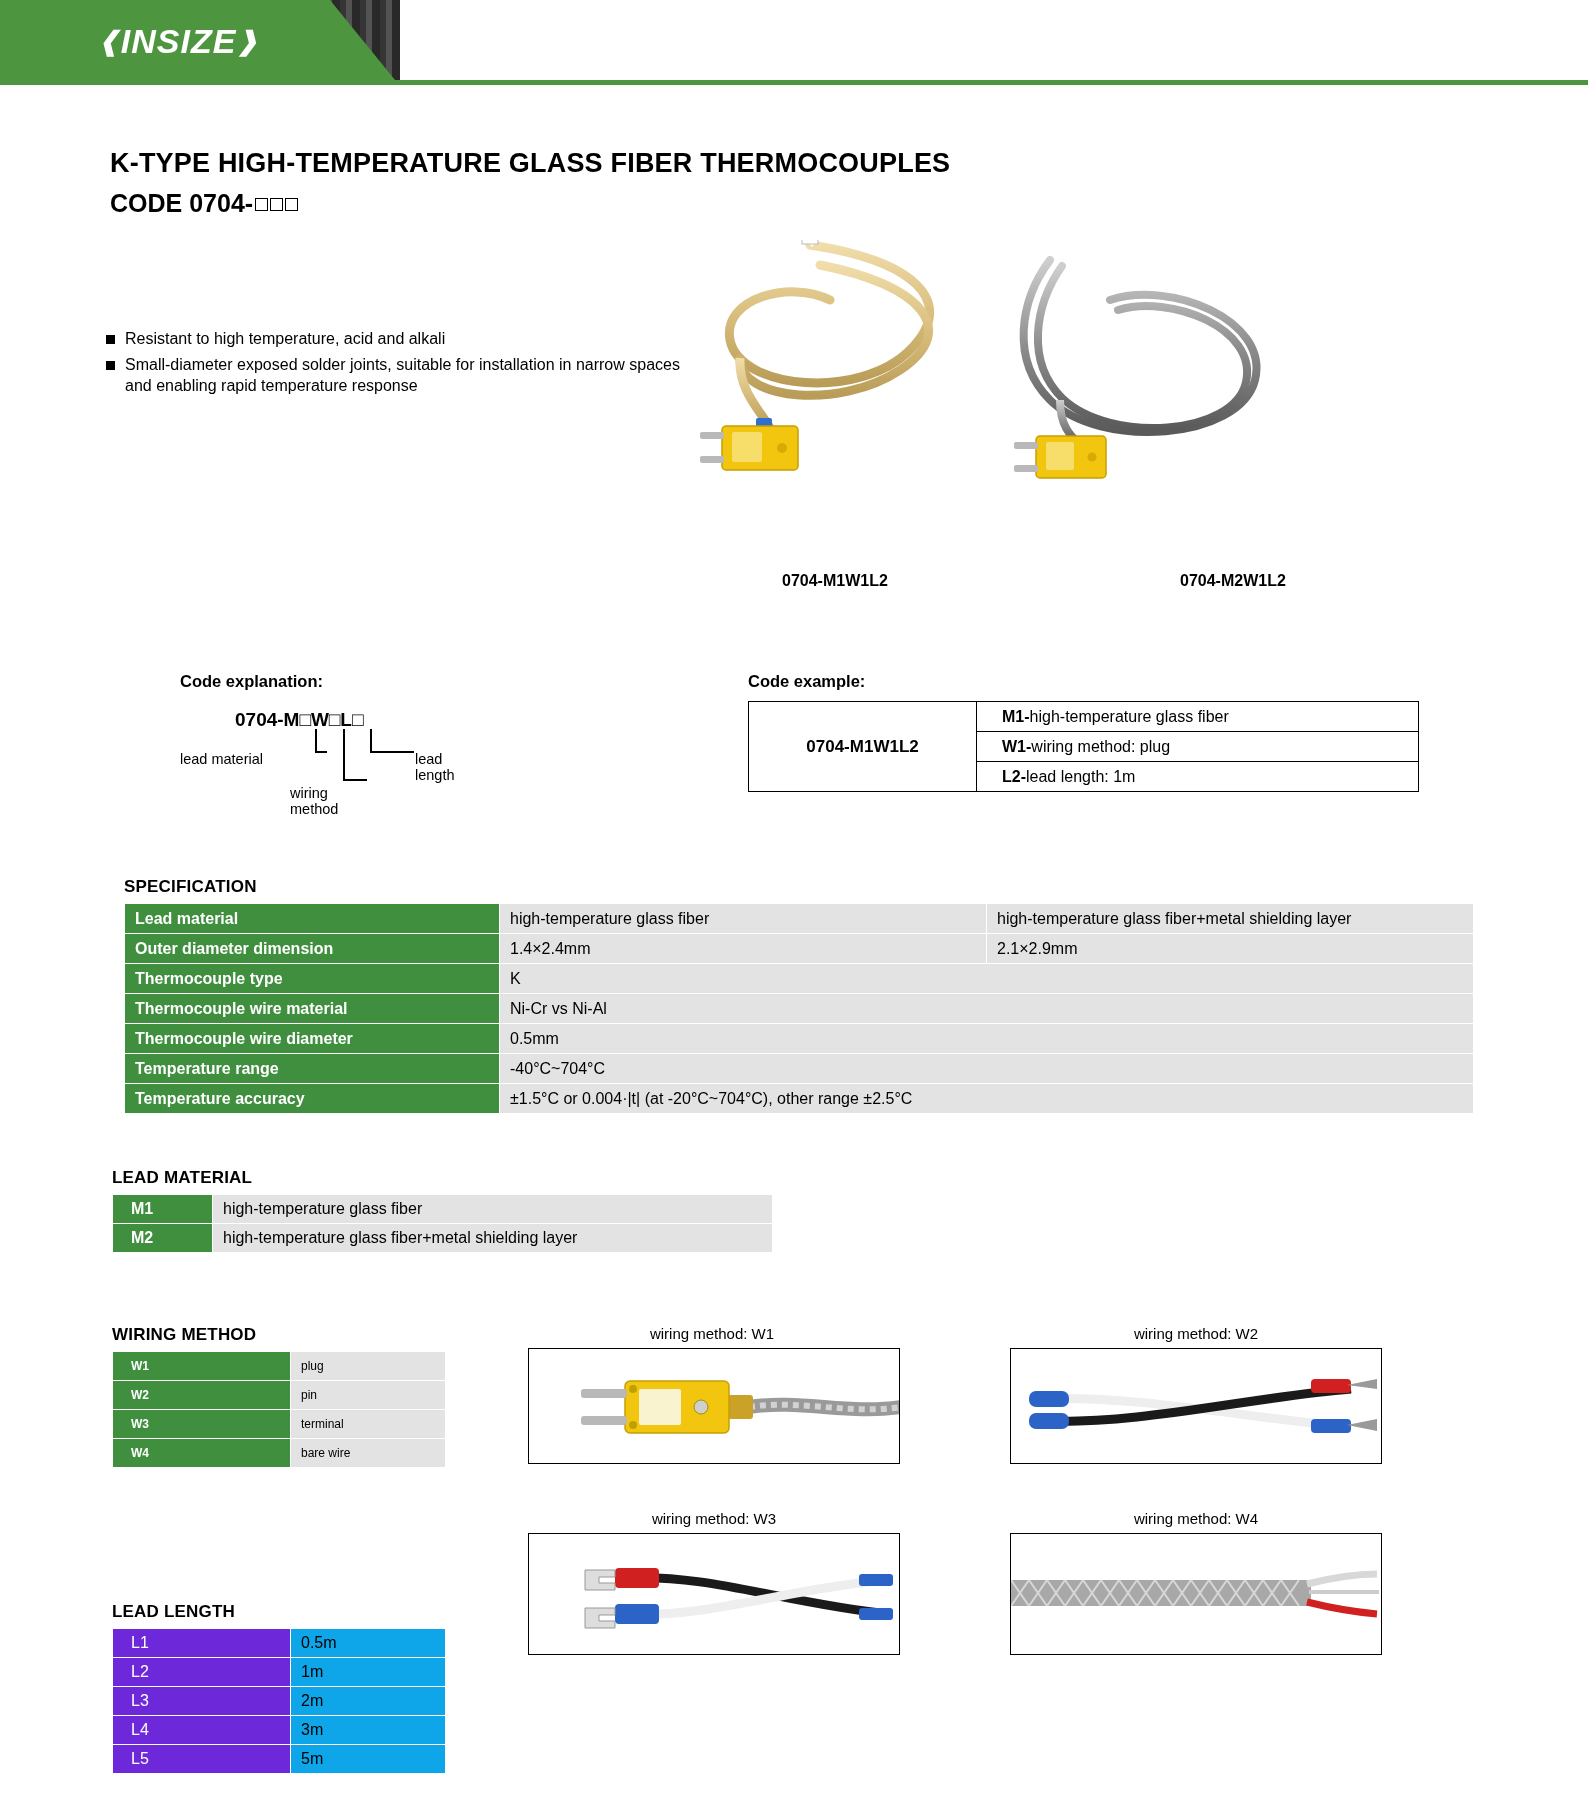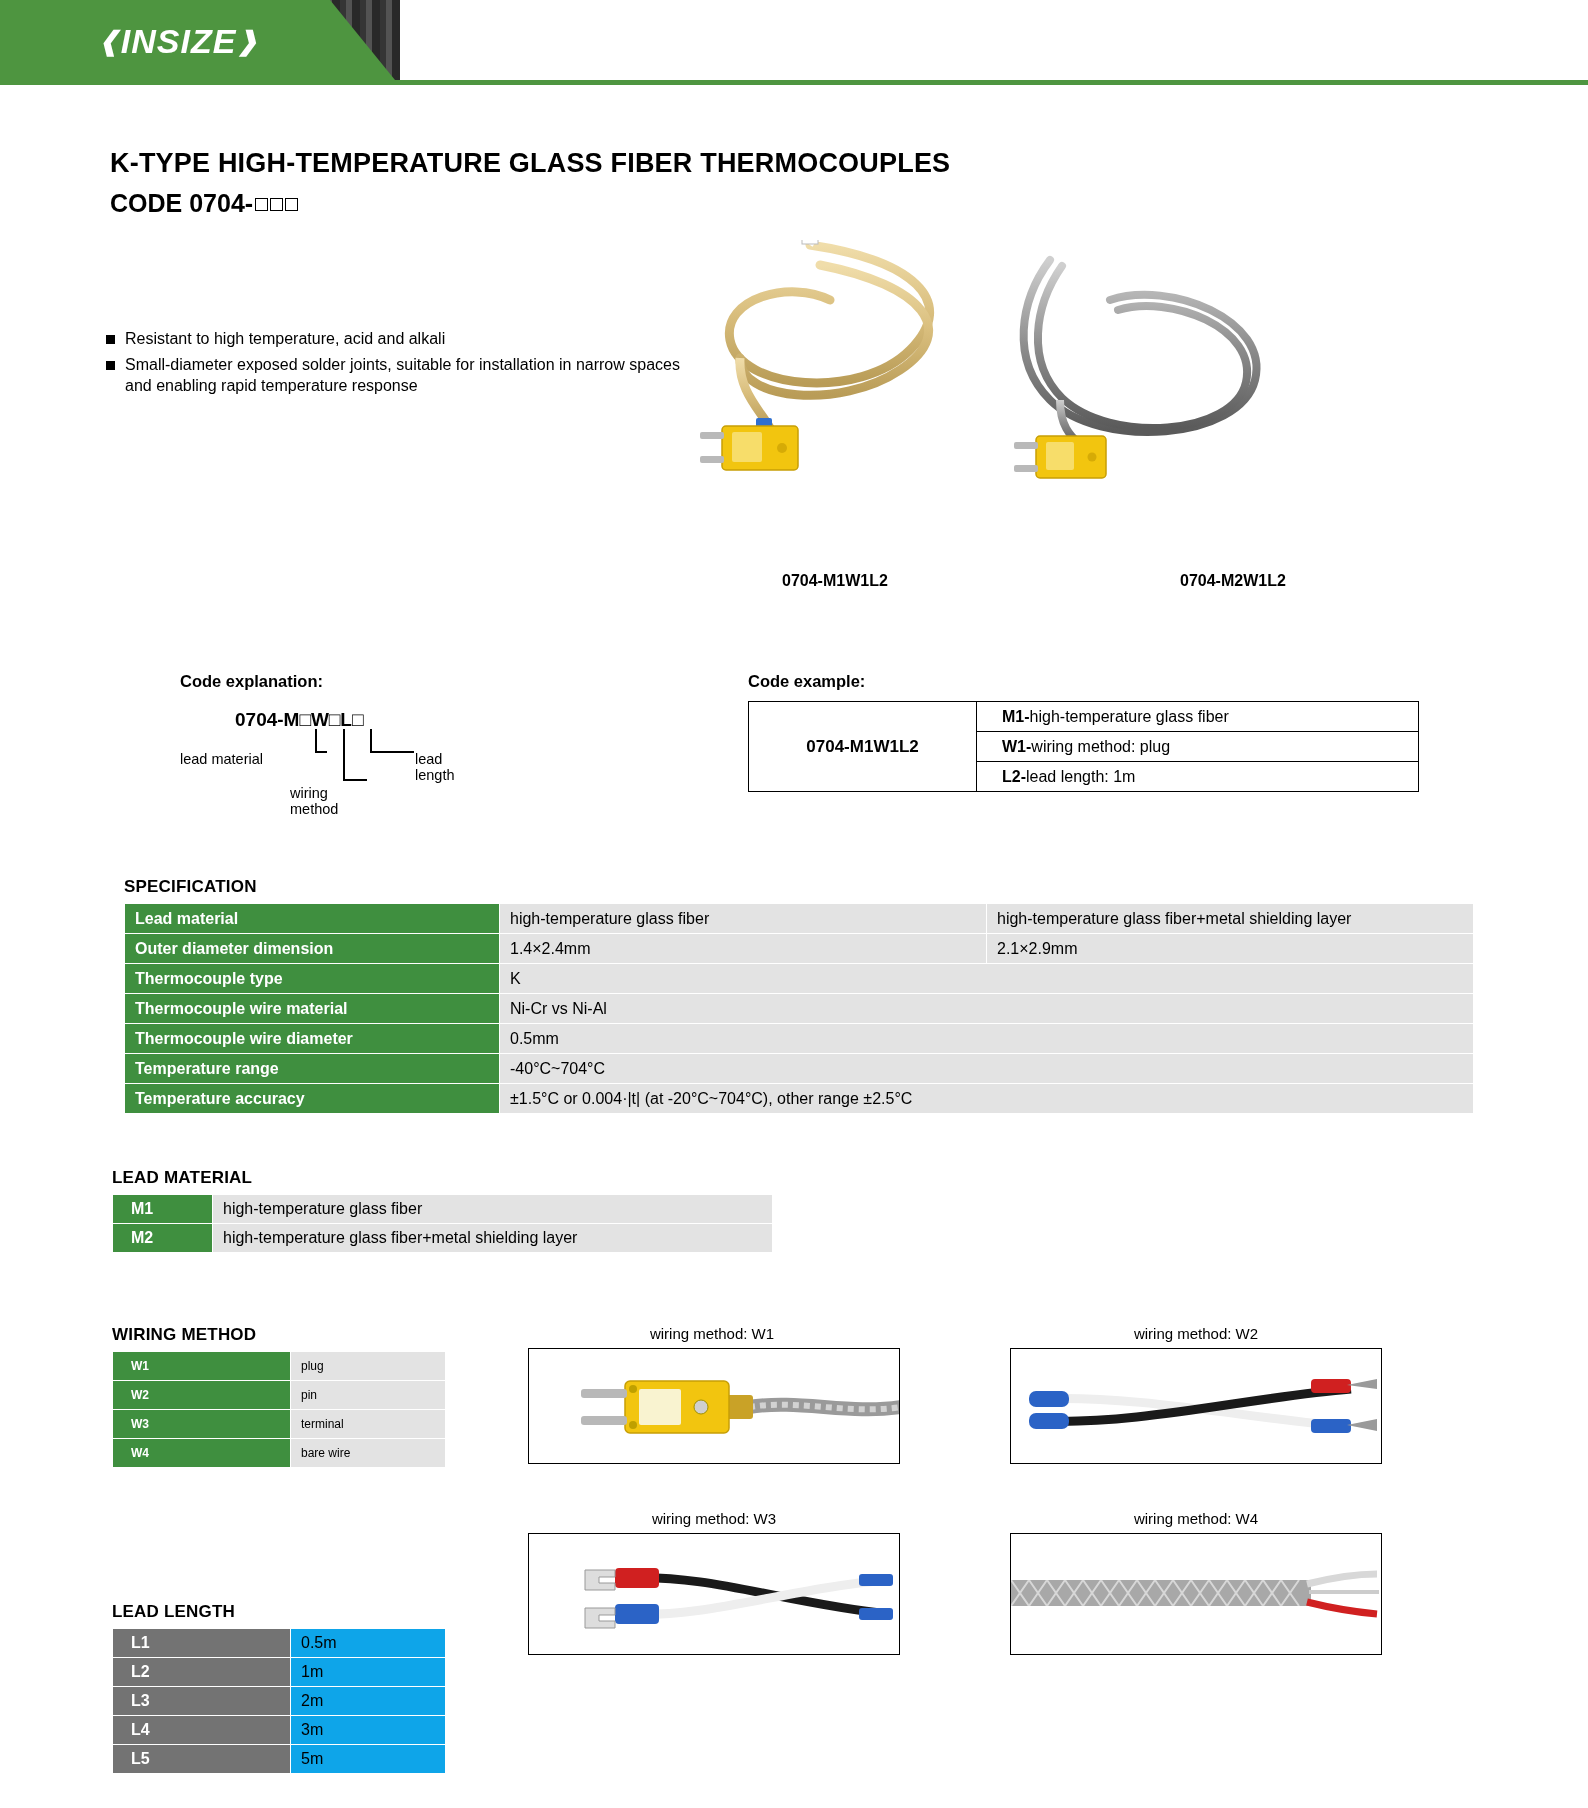--- a/index.html
+++ b/index.html
@@ -162,21 +162,21 @@
   }
   table.wm td.k { background: #3f8f3f; color: #fff; font-weight: bold; width: 178px; padding-left: 18px; }
   table.wm td.v { background: #e3e3e3; width: 155px; }
 
   
   .ll-wrap { position: absolute; left: 112px; top: 1602px; }
   table.ll { border-collapse: collapse; margin-top: 6px; }
   table.ll td {
     border: 1px solid #ffffff; font-size: 16px; height: 29px; padding: 3px 10px;
   }
-  table.ll td.k { background: #737373; color: #fff; font-weight: bold; width: 178px; padding-left: 18px; }
+  table.ll td.k { background: #6d28d9; color: #fff; font-weight: normal; width: 178px; padding-left: 18px; }
   table.ll td.v { background: #0ea5e9; width: 155px; }
 
   
   .photo-panel { position: absolute; }
   .photo-cap { font-size: 15px; text-align: center; margin-bottom: 6px; }
   .photo-box { border: 1px solid #000; background: #fff; position: relative; overflow: hidden; }
 </style>
 </head>
 <body>
 

